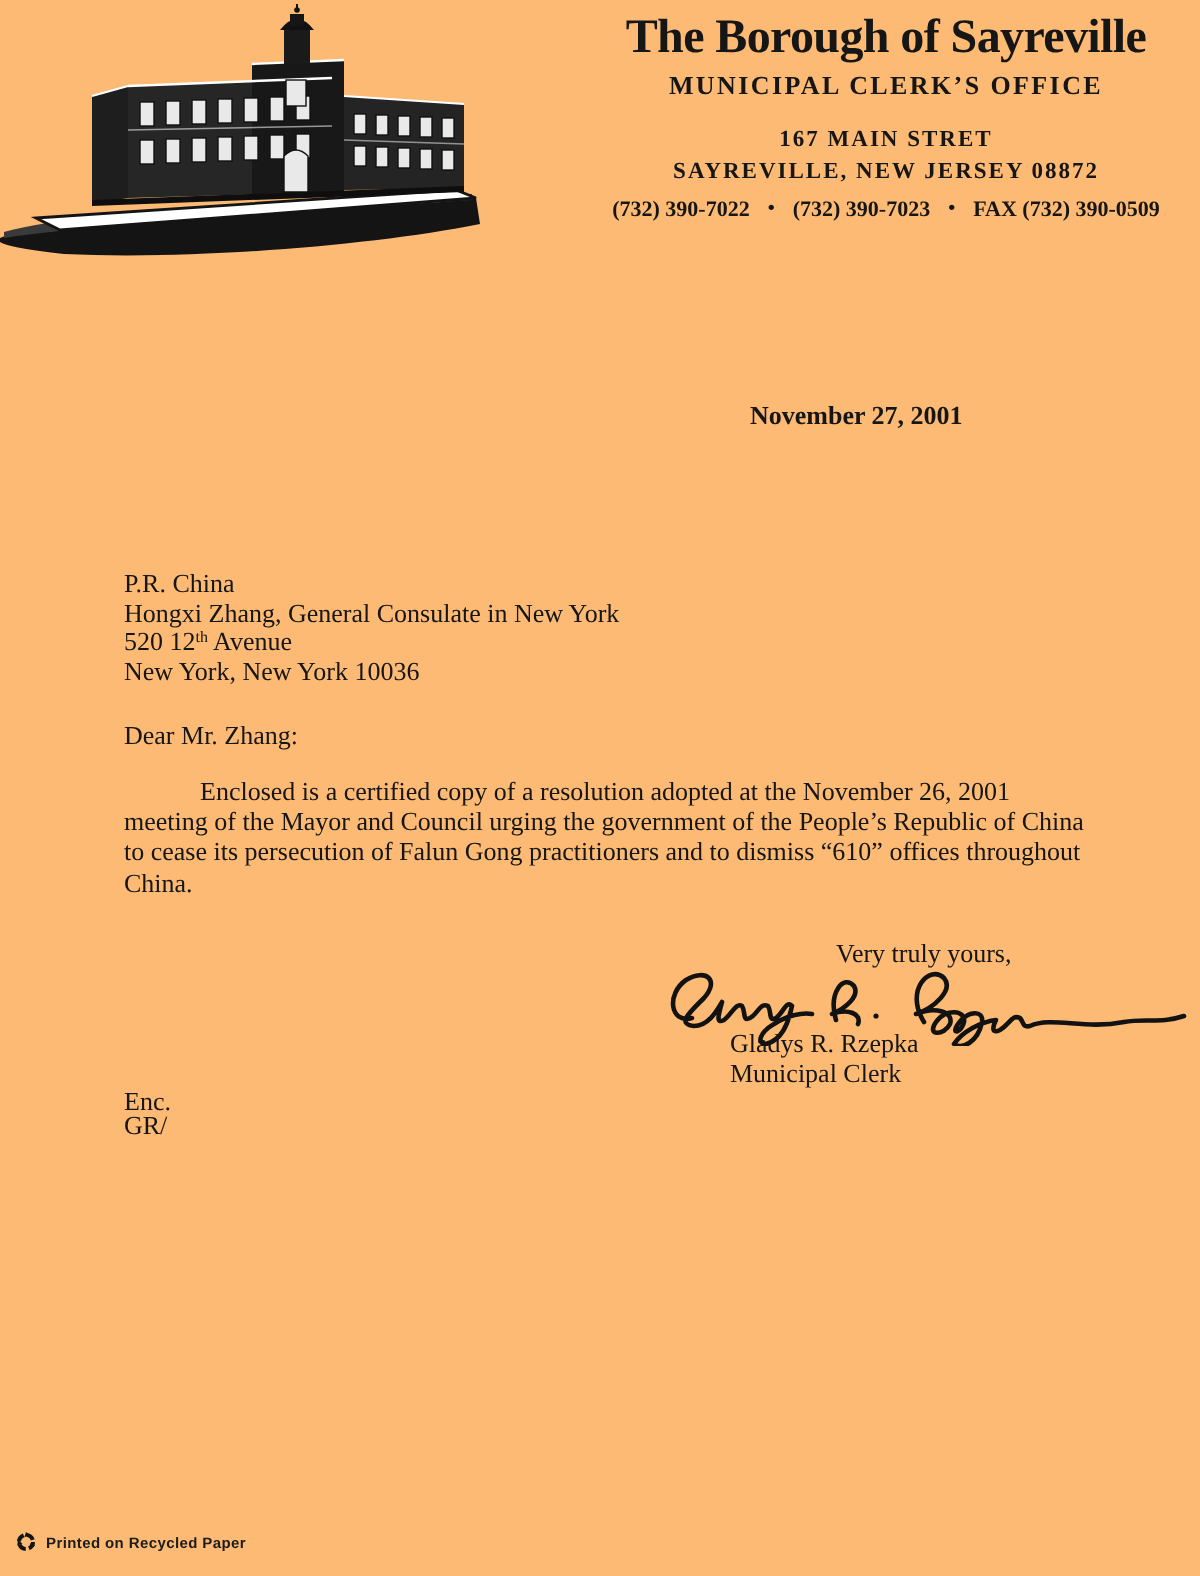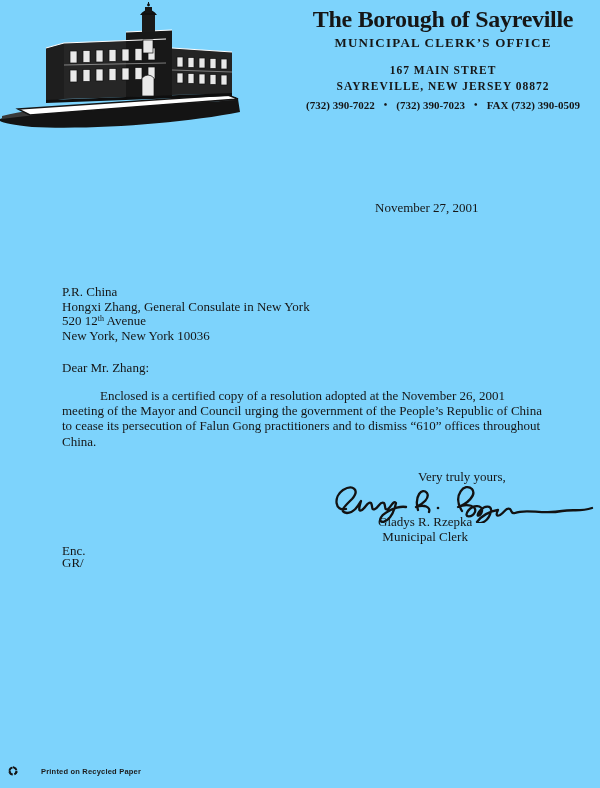--- a/index.html
+++ b/index.html
@@ -2,47 +2,47 @@
 <html><head>
 <meta charset="utf-8">
 <style>
   * { margin: 0; padding: 0; box-sizing: border-box; }
   html, body { width: 600px; background: #ffffff; }
   body { font-family: "Liberation Serif", "DejaVu Serif", serif; color: #161616; }
   .page {
     position: relative;
     width: 600px;
     height: 788px;
-    background: #7dd3fc;
+    background: #fdba74;
     overflow: hidden;
   }
   
   .building-wrap { position: absolute; left: 0; top: 2px; width: 242px; height: 126px; }
   .lh-text { position: absolute; left: 268px; top: 6px; width: 350px; text-align: center; }
   .org-name { font-size: 24px; font-weight: bold; letter-spacing: -0.3px; line-height: 26px; }
   .office   { font-size: 13px; font-weight: bold; letter-spacing: 1.2px; margin-top: 3px; }
   .addr1    { font-size: 11.5px; font-weight: bold; letter-spacing: 1px; margin-top: 13px; }
   .addr2    { font-size: 11.5px; font-weight: bold; letter-spacing: 1px; margin-top: 4px; }
   .phones   { font-size: 11px; font-weight: bold; margin-top: 7px; white-space: nowrap; }
   .phones .bullet { padding: 0 9px; font-size: 10px; position: relative; top: -1px; }
   
   .abs { position: absolute; }
   .t13 { font-size: 13px; line-height: 14.6px; }
-  .date-line { left: 375px; top: 201px; }
+  .date-line { left: 375px; top: 201px; font-weight: bold; }
   .recipient { left: 62px; top: 285px; }
   .recipient sup { font-size: 8px; vertical-align: 4px; line-height: 0; }
   .salutation { left: 62px; top: 361px; }
   .body-par { left: 62px; top: 388px; width: 486px; text-indent: 38px; line-height: 15.2px; }
   .closing { left: 378px; top: 470px; margin-left: 40px; }
   .sig-wrap { left: 330px; top: 477px; width: 270px; height: 46px; }
-  .sig-block { left: 378px; top: 515px; text-align: center; }
+  .sig-block { left: 365px; top: 515px; }
   .initials { left: 62px; top: 556px; }
   .enclosure { left: 62px; top: 544px; }
   
-  .footer { left: 8px; top: 766px; display: flex; align-items: center; gap: 23px; text-align: center; }
+  .footer { left: 8px; top: 766px; display: flex; align-items: center; gap: 5px; text-align: center; }
   .footer-text {
     font-family: "Liberation Sans", "DejaVu Sans", sans-serif;
     font-size: 7.5px; font-weight: bold; letter-spacing: 0.2px; color: #1c1c1c;
   }
 </style>
 </head>
 <body>
 
 <div class="page">
 

